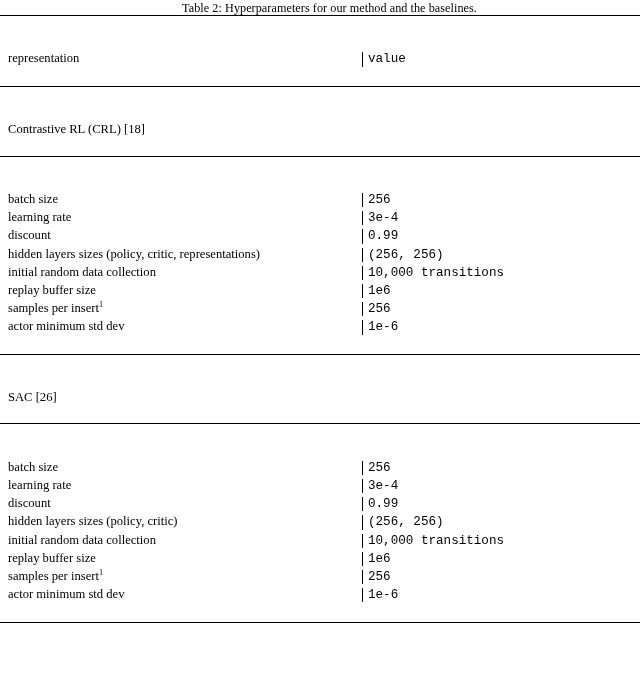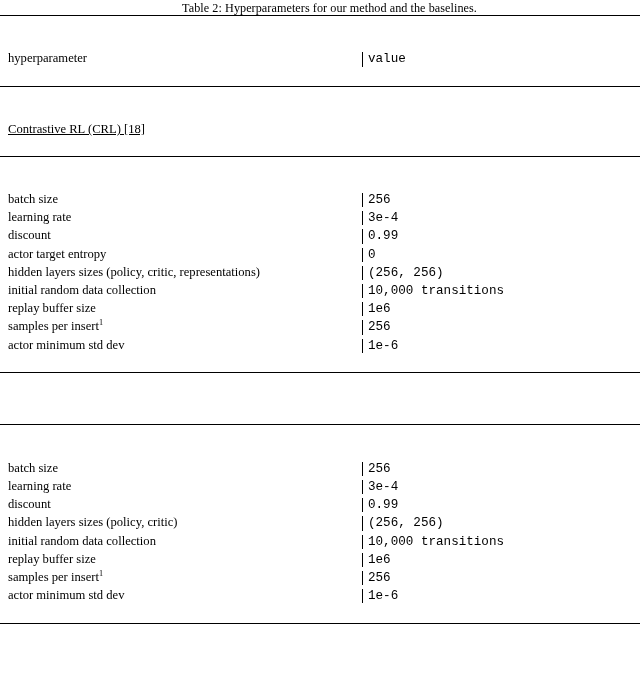--- a/index.html
+++ b/index.html
@@ -86,21 +86,20 @@
     position: absolute;
     left: 0;
     top: 2px;
     bottom: 2px;
     width: 0;
     border-left: 0.9px solid #000;
   }
   .section-row td {
     padding-top: 1.5px;
     padding-bottom: 1.5px;
-    text-decoration: underline;
   }
   .sectionlabel {
     padding-left: 8px !important;
     white-space: nowrap;
   }
 
   .mi { font-style: italic; }
   .gk {
     font-family: "DejaVu Serif", "Liberation Serif", serif;
     font-style: italic;
@@ -132,21 +131,21 @@
     <tbody>
 
       <tr class="rule-top">
           <td colspan="2"></td>
         </tr>
       <tr class="spacer">
           <td colspan="2"></td>
         </tr>
 
       <tr>
-        <td class="kcell">hyperparameter</td>
+        <td class="kcell">representation</td>
         <td class="vcell-div">value</td>
       </tr>
 
       <tr class="spacer">
           <td colspan="2"></td>
         </tr>
       <tr class="rule-thin">
           <td colspan="2"></td>
         </tr>
       <tr class="spacer-sm">
@@ -172,24 +171,20 @@
       </tr>
       <tr>
         <td class="kcell">learning rate</td>
         <td class="vcell-div">3e-4</td>
       </tr>
       <tr>
         <td class="kcell">discount</td>
         <td class="vcell-div">0.99</td>
       </tr>
       <tr>
-        <td class="kcell">actor target entropy</td>
-        <td class="vcell-div">0</td>
-      </tr>
-      <tr>
         <td class="kcell">hidden layers sizes (policy, critic, representations)</td>
         <td class="vcell-div">(256, 256)</td>
       </tr>
       <tr>
         <td class="kcell">initial random data collection</td>
         <td class="vcell-div">10,000 transitions</td>
       </tr>
       <tr>
         <td class="kcell">replay buffer size</td>
         <td class="vcell-div">1e6</td>
@@ -206,20 +201,23 @@
       <tr class="spacer-sm">
           <td colspan="2"></td>
         </tr>
       <tr class="rule-thin">
           <td colspan="2"></td>
         </tr>
       <tr class="spacer-sm">
           <td colspan="2"></td>
         </tr>
 
+      <tr class="section-row">
+        <td class="sectionlabel" colspan="2">SAC [26]</td>
+      </tr>
       <tr class="spacer-sm">
           <td colspan="2"></td>
         </tr>
       <tr class="rule-thin">
           <td colspan="2"></td>
         </tr>
       <tr class="spacer-sm">
           <td colspan="2"></td>
         </tr>
 

